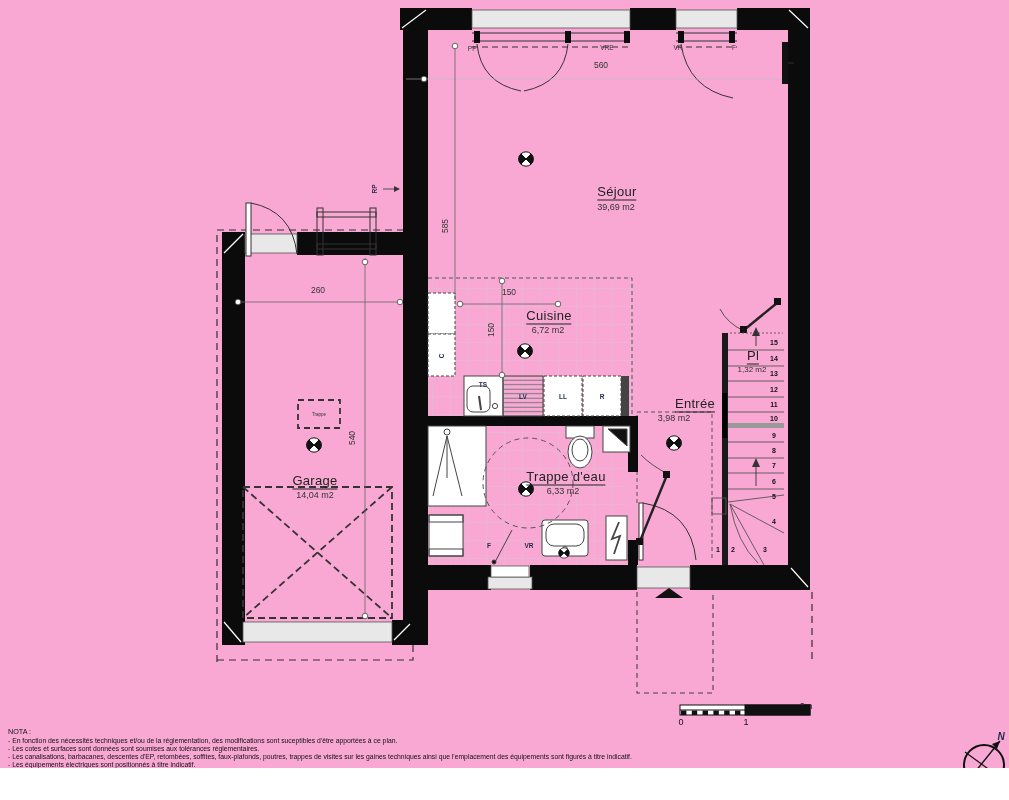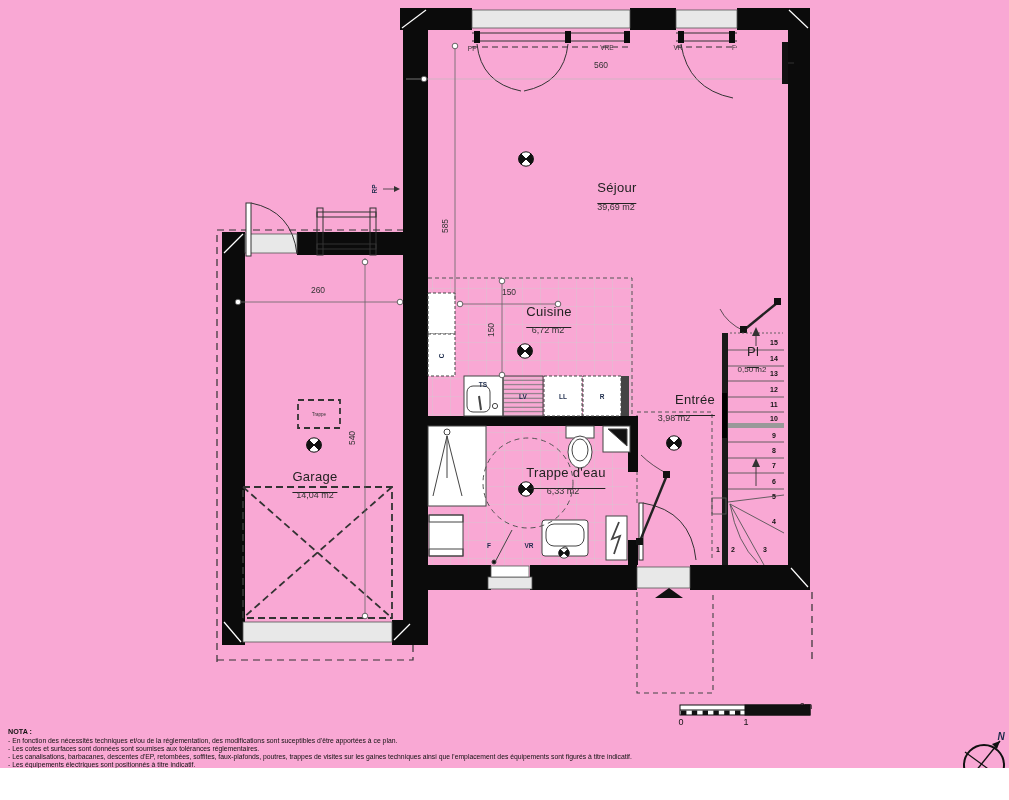--- a/index.html
+++ b/index.html
@@ -1,32 +1,32 @@
 <!DOCTYPE html>
 <html><head>
 <meta charset="utf-8">
 <style>
   html,body{margin:0;padding:0;background:#fff;}
   #plan{position:relative;width:1009px;height:768px;background:#f9a8d4;overflow:hidden;
         font-family:"Liberation Sans", sans-serif;color:#222;}
   #plan svg{position:absolute;left:0;top:0;}
   .lbl{position:absolute;transform:translate(-50%,-50%);white-space:nowrap;color:#222;}
   .rot{transform:translate(-50%,-50%) rotate(-90deg);}
-  .room-name{font-size:13px;letter-spacing:.3px;border-bottom:1.2px solid #222;padding-bottom:8px;}
+  .room-name{font-size:13px;letter-spacing:.3px;border-bottom:1.2px solid #222;padding-bottom:1px;}
   .room-name.small{font-size:13px;}
   .room-area{font-size:9px;color:#333;}
   .dim{font-size:8.5px;color:#333;}
   .tiny{font-size:6.5px;font-weight:bold;color:#1b2a4a;}
   .micro{font-size:4.5px;color:#333;font-weight:normal;}
   .plain{color:#333;font-weight:normal;}
   .stair-num{position:absolute;transform:translate(-50%,-50%);font-size:7px;font-weight:bold;color:#111;}
   .scale-lbl{font-size:9px;color:#111;}
   .north{font-size:10px;font-style:italic;font-weight:bold;color:#1b2a4a;}
   #nota{position:absolute;left:8px;top:727px;width:995px;color:#111;}
-  #nota .nota-title{font-size:7.2px;font-weight:bold;margin-bottom:1px;}
+  #nota .nota-title{font-size:7.2px;font-weight:normal;margin-bottom:1px;}
   #nota .nota-line{font-size:6.8px;line-height:8.1px;white-space:nowrap;}
 </style>
 </head>
 <body>
 
 <div id="plan">
 
 <svg width="1009" height="800" viewBox="0 0 1009 800">
   <defs>
     <pattern id="tiles" width="18" height="18" patternUnits="userSpaceOnUse">
@@ -313,21 +313,21 @@
 
 <div class="lbl room-name small" style="left:566px;top:477px">Trappe d'eau</div>
 <div class="lbl room-area" style="left:563px;top:491px">6,33 m2</div>
 <div class="lbl tiny" style="left:489px;top:545px">F</div>
 <div class="lbl tiny" style="left:529px;top:545px">VR</div>
 
 <div class="lbl room-name small" style="left:695px;top:404px">Entrée</div>
 <div class="lbl room-area" style="left:674px;top:418px">3,98 m2</div>
 
 <div class="lbl room-name small" style="left:753px;top:356px">Pl</div>
-<div class="lbl room-area" style="left:752px;top:369px;font-size:8px">0,50 m2</div>
+<div class="lbl room-area" style="left:752px;top:369px;font-size:8px">1,32 m2</div>
 
 <div class="lbl dim" style="left:318px;top:290px">260</div>
 <div class="lbl dim rot" style="left:352px;top:438px">540</div>
 <div class="lbl micro" style="left:319px;top:414px">Trappe</div>
 <div class="lbl room-name" style="left:315px;top:481px">Garage</div>
 <div class="lbl room-area" style="left:315px;top:495px">14,04 m2</div>
 
 <span class="stair-num" style="left:774px;top:342px">15</span>
 <span class="stair-num" style="left:774px;top:358px">14</span>
 <span class="stair-num" style="left:774px;top:373px">13</span>

